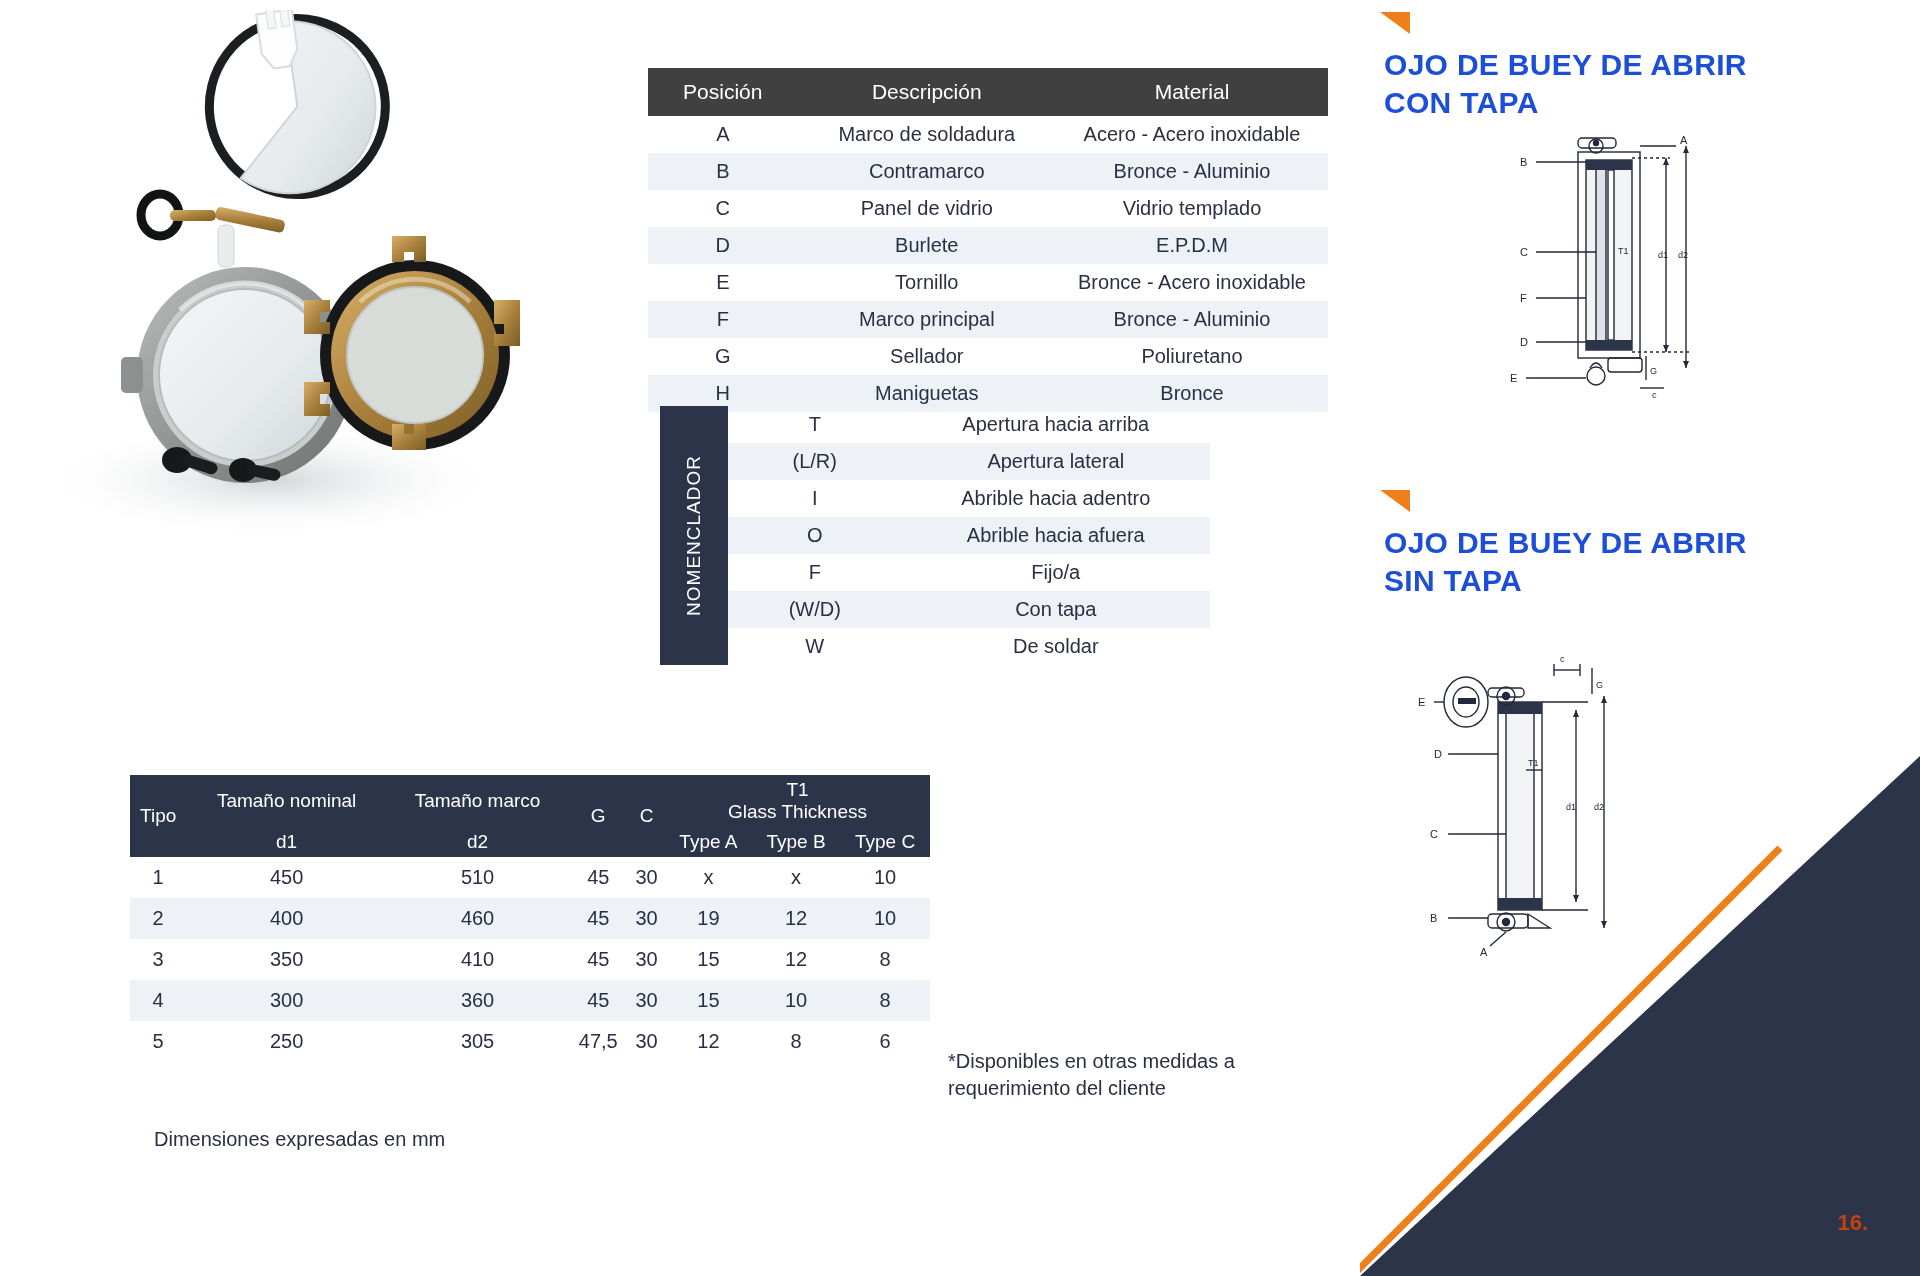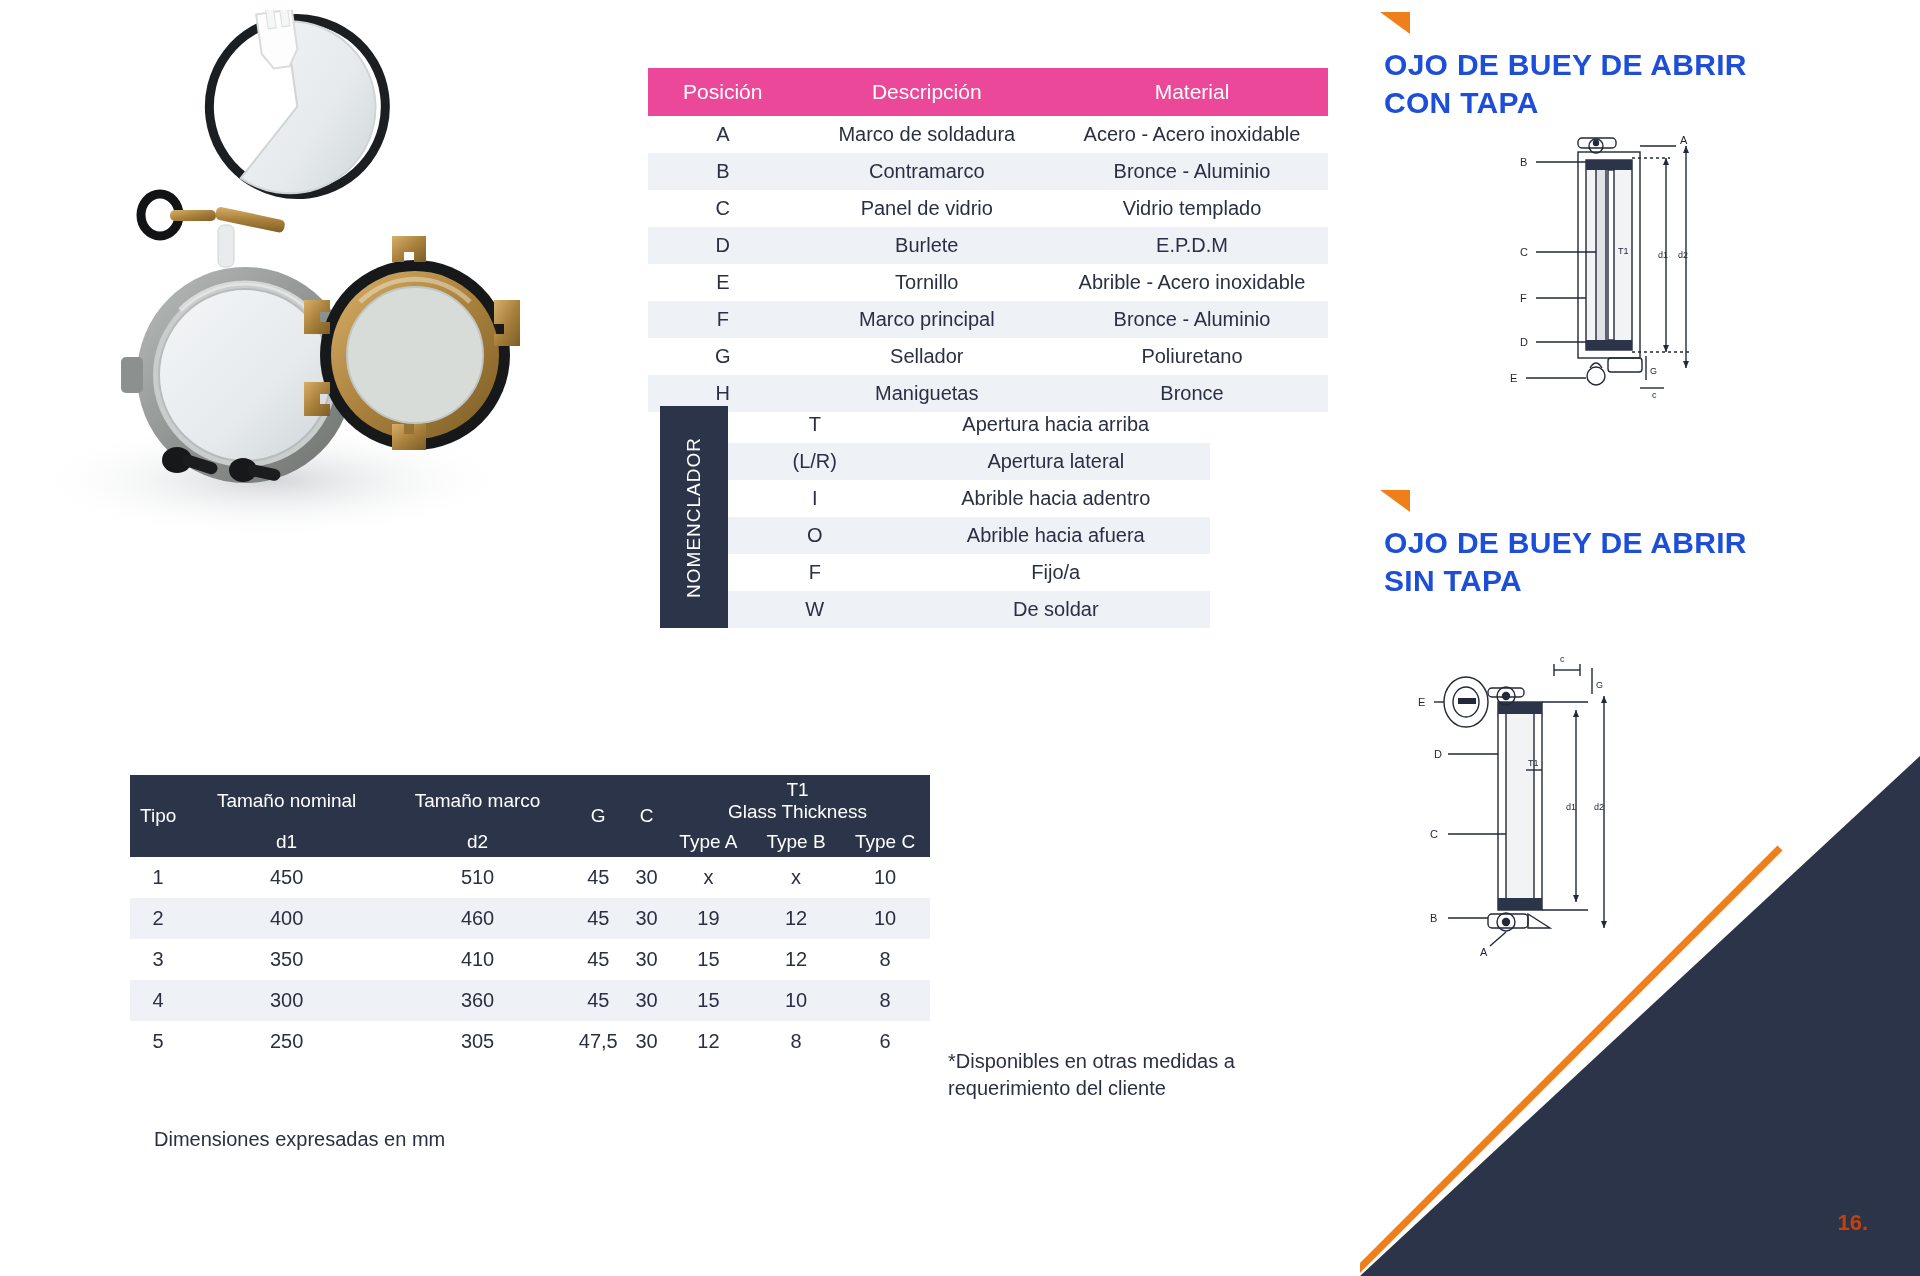--- a/index.html
+++ b/index.html
@@ -37,21 +37,21 @@
   .tbl td, .tbl th { font-weight:normal; }
 
   
   .mat-table {
     position:absolute; left:648px; top:68px; width:680px;
     font-size:20px;
     z-index:2;
   }
   .mat-table table { width:100%; border-collapse:collapse; }
   .mat-table thead th {
-    background:#ec4899; color:#ffffff; padding:12px 4px; font-size:21px; font-weight:normal;
+    background:#404040; color:#ffffff; padding:12px 4px; font-size:21px; font-weight:normal;
   }
   .mat-table thead th:first-child { width:22%; }
   .mat-table thead th:nth-child(2) { width:38%; }
   .mat-table tbody td { padding:7px 4px; text-align:center; }
   .mat-table tbody tr:nth-child(even) { background:#eef1f6; }
 
   
   .nom-wrap {
     position:absolute; left:660px; top:406px; width:550px;
     z-index:2; display:flex;
@@ -225,21 +225,21 @@
         <td>Vidrio templado</td>
       </tr>
       <tr>
         <td>D</td>
         <td>Burlete</td>
         <td>E.P.D.M</td>
       </tr>
       <tr>
         <td>E</td>
         <td>Tornillo</td>
-        <td>Abrible - Acero inoxidable</td>
+        <td>Bronce - Acero inoxidable</td>
       </tr>
       <tr>
         <td>F</td>
         <td>Marco principal</td>
         <td>Bronce - Aluminio</td>
       </tr>
       <tr>
         <td>G</td>
         <td>Sellador</td>
         <td>Poliuretano</td>
@@ -271,20 +271,24 @@
         <td>I</td>
         <td>Abrible hacia adentro</td>
       </tr>
       <tr>
         <td>O</td>
         <td>Abrible hacia afuera</td>
       </tr>
       <tr>
         <td>F</td>
         <td>Fijo/a</td>
+      </tr>
+      <tr>
+        <td>(W/D)</td>
+        <td>Con tapa</td>
       </tr>
       <tr>
         <td>W</td>
         <td>De soldar</td>
       </tr>
     </tbody>
   </table>
 </div>
 
 <div class="dim-table">

